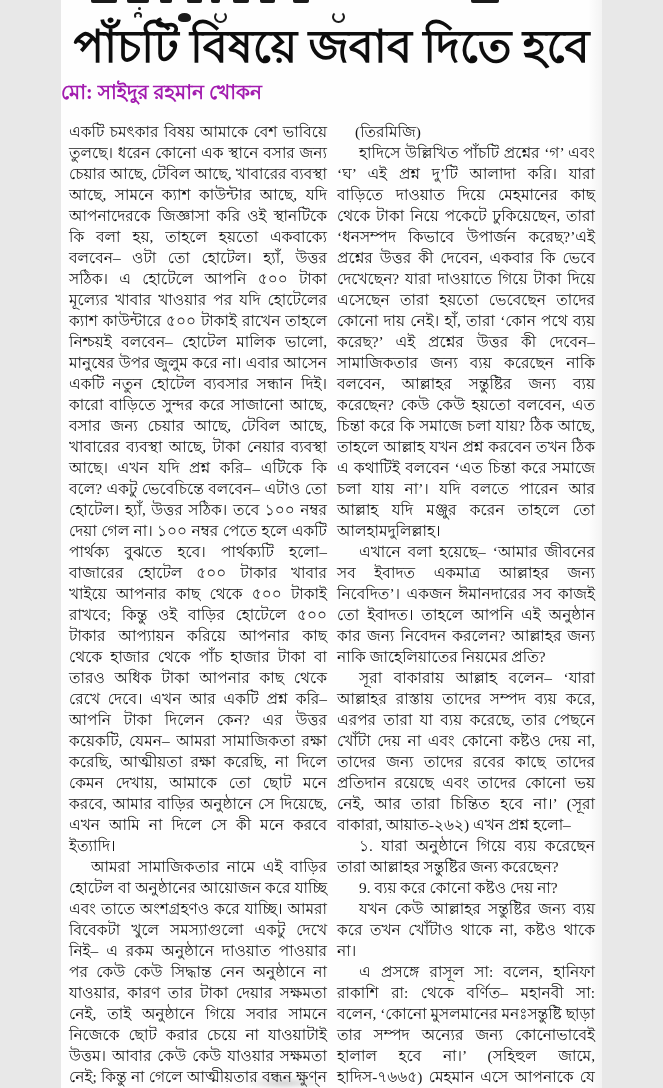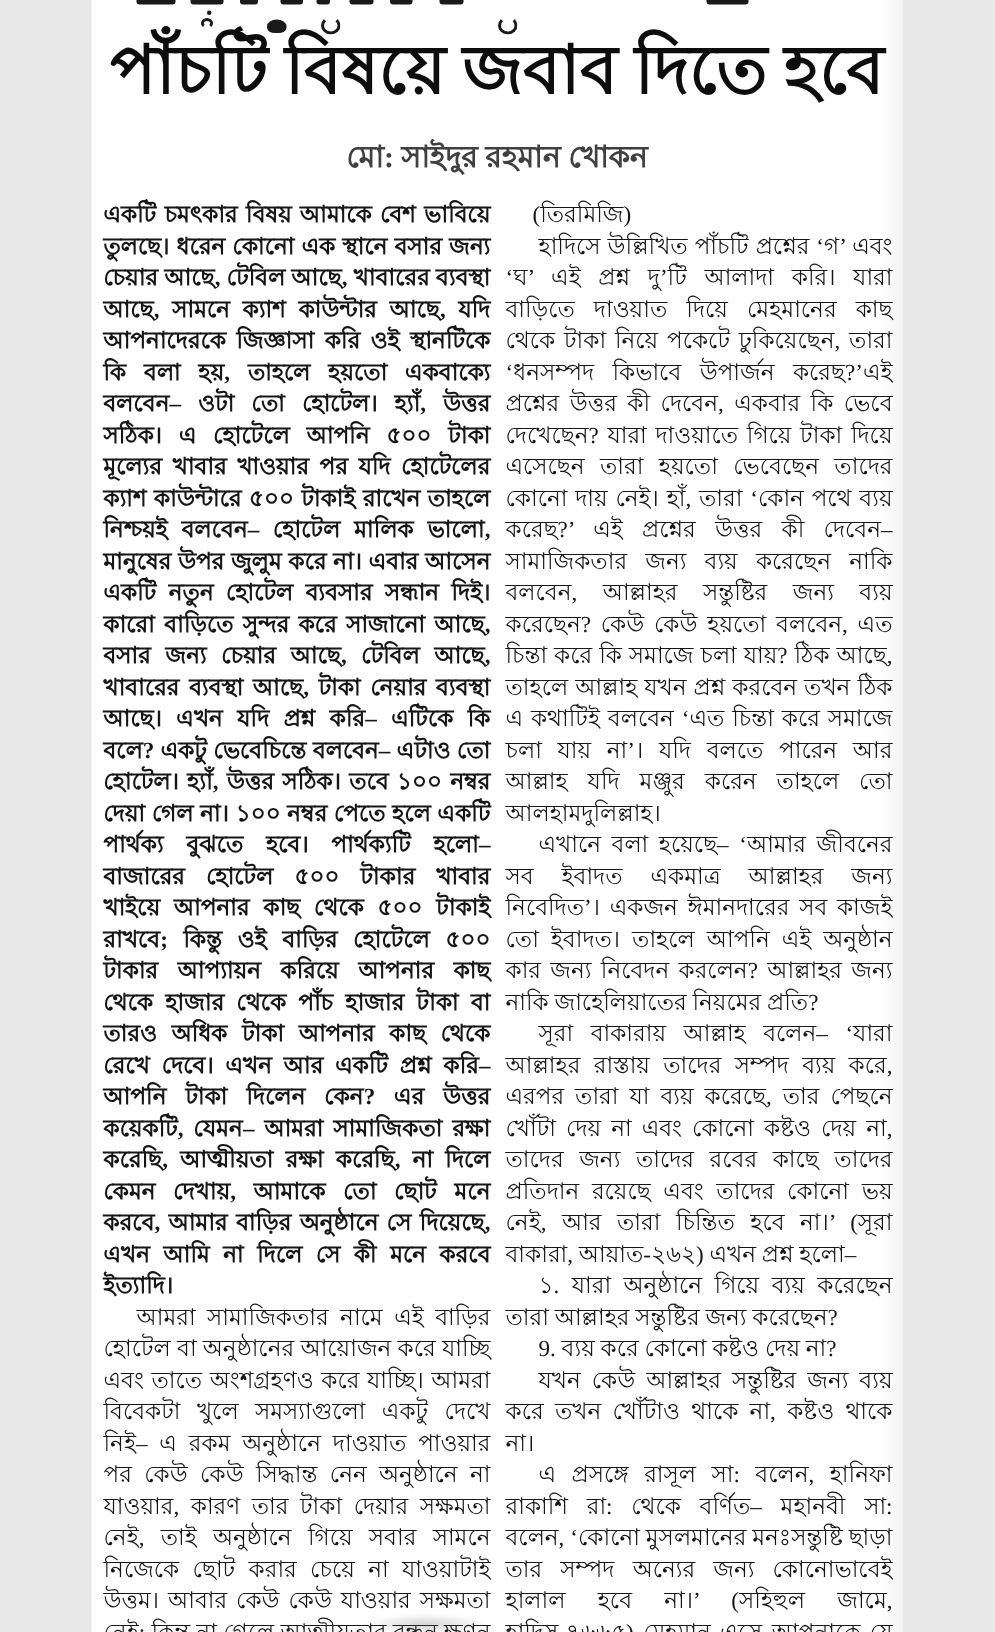--- a/index.html
+++ b/index.html
@@ -42,42 +42,41 @@
   .headline {
     margin-top: 21px;
     text-align: center;
     font-size: 45px;
     line-height: 52px;
     font-weight: 700;
     letter-spacing: 0px;
     color: #0d0d0d;
   }
   .byline {
-    margin-top: 16px;
-    text-align: center;
+    margin-top: 4px;
     font-size: 20px;
     font-weight: 700;
-    color: #404040;
+    color: #a21caf;
   }
   .columns {
     display: flex;
     gap: 10px;
     padding: 6px 7px 0 8px;
     margin-top: 5px;
   }
   .col {
     width: 319px;
     font-size: 15.4px;
     line-height: 21px;
     text-align: justify;
     color: #161616;
   }
   .col p { text-align: justify; }
   .p-indent { text-indent: 22px; }
-  .p-noindent { text-indent: 0; font-weight: bold; }
+  .p-noindent { text-indent: 0; }
   .qlist { padding-left: 20px; }
   .qlist .qitem { text-align: left; }
   .numbered p { text-indent: 22px; }
   .source-line { padding-left: 18px; text-align: left; }
   .bottom-smudge {
     position: absolute;
     left: 183px; top: 1076px;
     width: 80px; height: 14px;
     background: radial-gradient(ellipse at center, rgba(100,100,100,0.28), rgba(120,120,120,0.0) 70%);
     filter: blur(1px);

